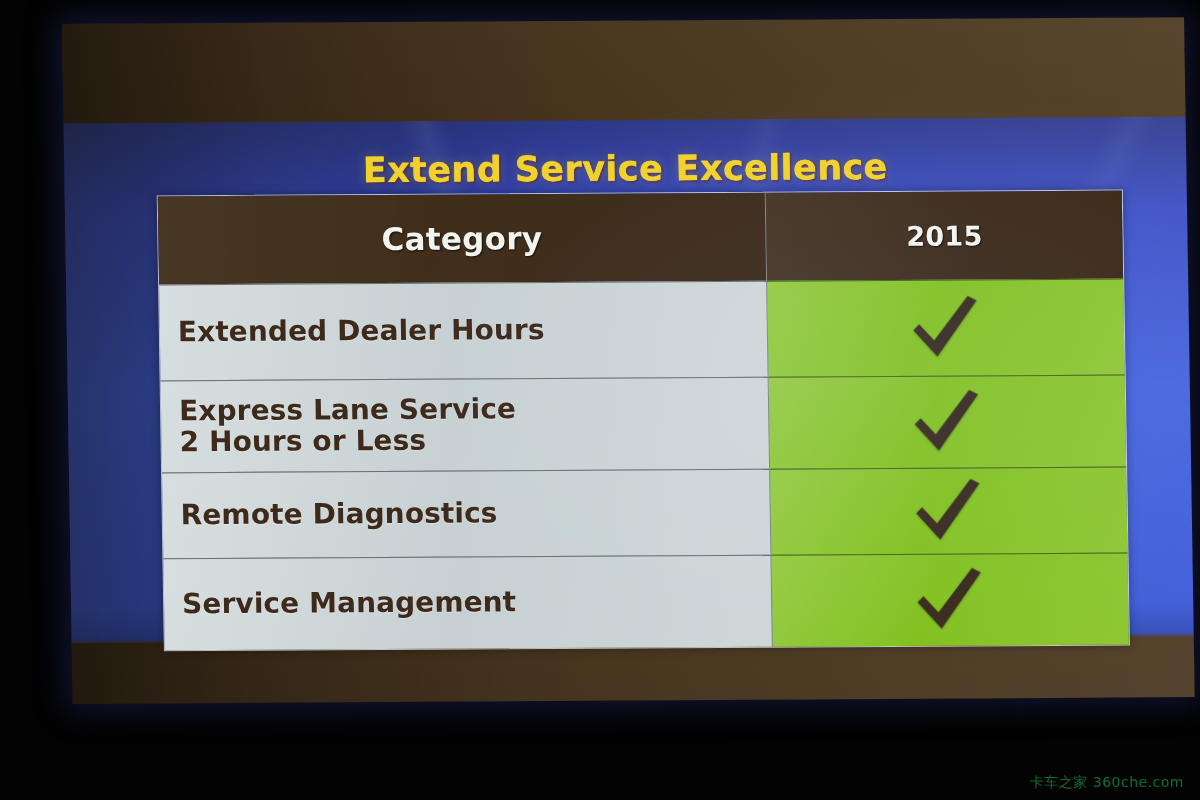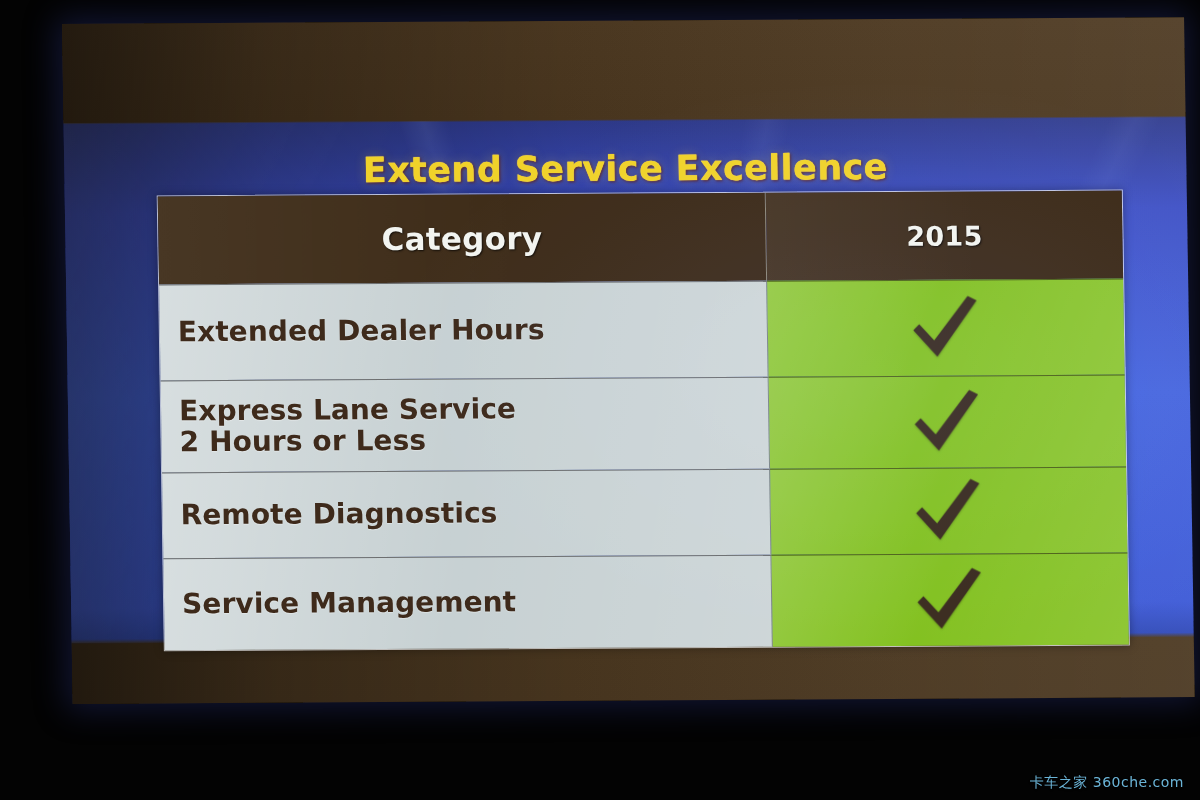--- a/index.html
+++ b/index.html
@@ -218,21 +218,21 @@
       radial-gradient(ellipse 700px 420px at 72% 52%, rgba(120,150,255,0.10), rgba(0,0,0,0) 70%),
       linear-gradient(90deg, rgba(0,0,0,0.32) 0%, rgba(0,0,0,0.0) 30%);
     mix-blend-mode: screen;
   }
 
   
   .watermark {
     position: absolute;
     right: 16px;
     bottom: 8px;
-    color: #7dd3fc;
+    color: #15803d;
     font-size: 14px;
     letter-spacing: 0.5px;
     font-family: "DejaVu Sans", sans-serif;
     text-shadow: 0 1px 2px rgba(0,0,0,0.9);
     opacity: 0.85;
   }
 </style>
 </head>
 <body>
 

